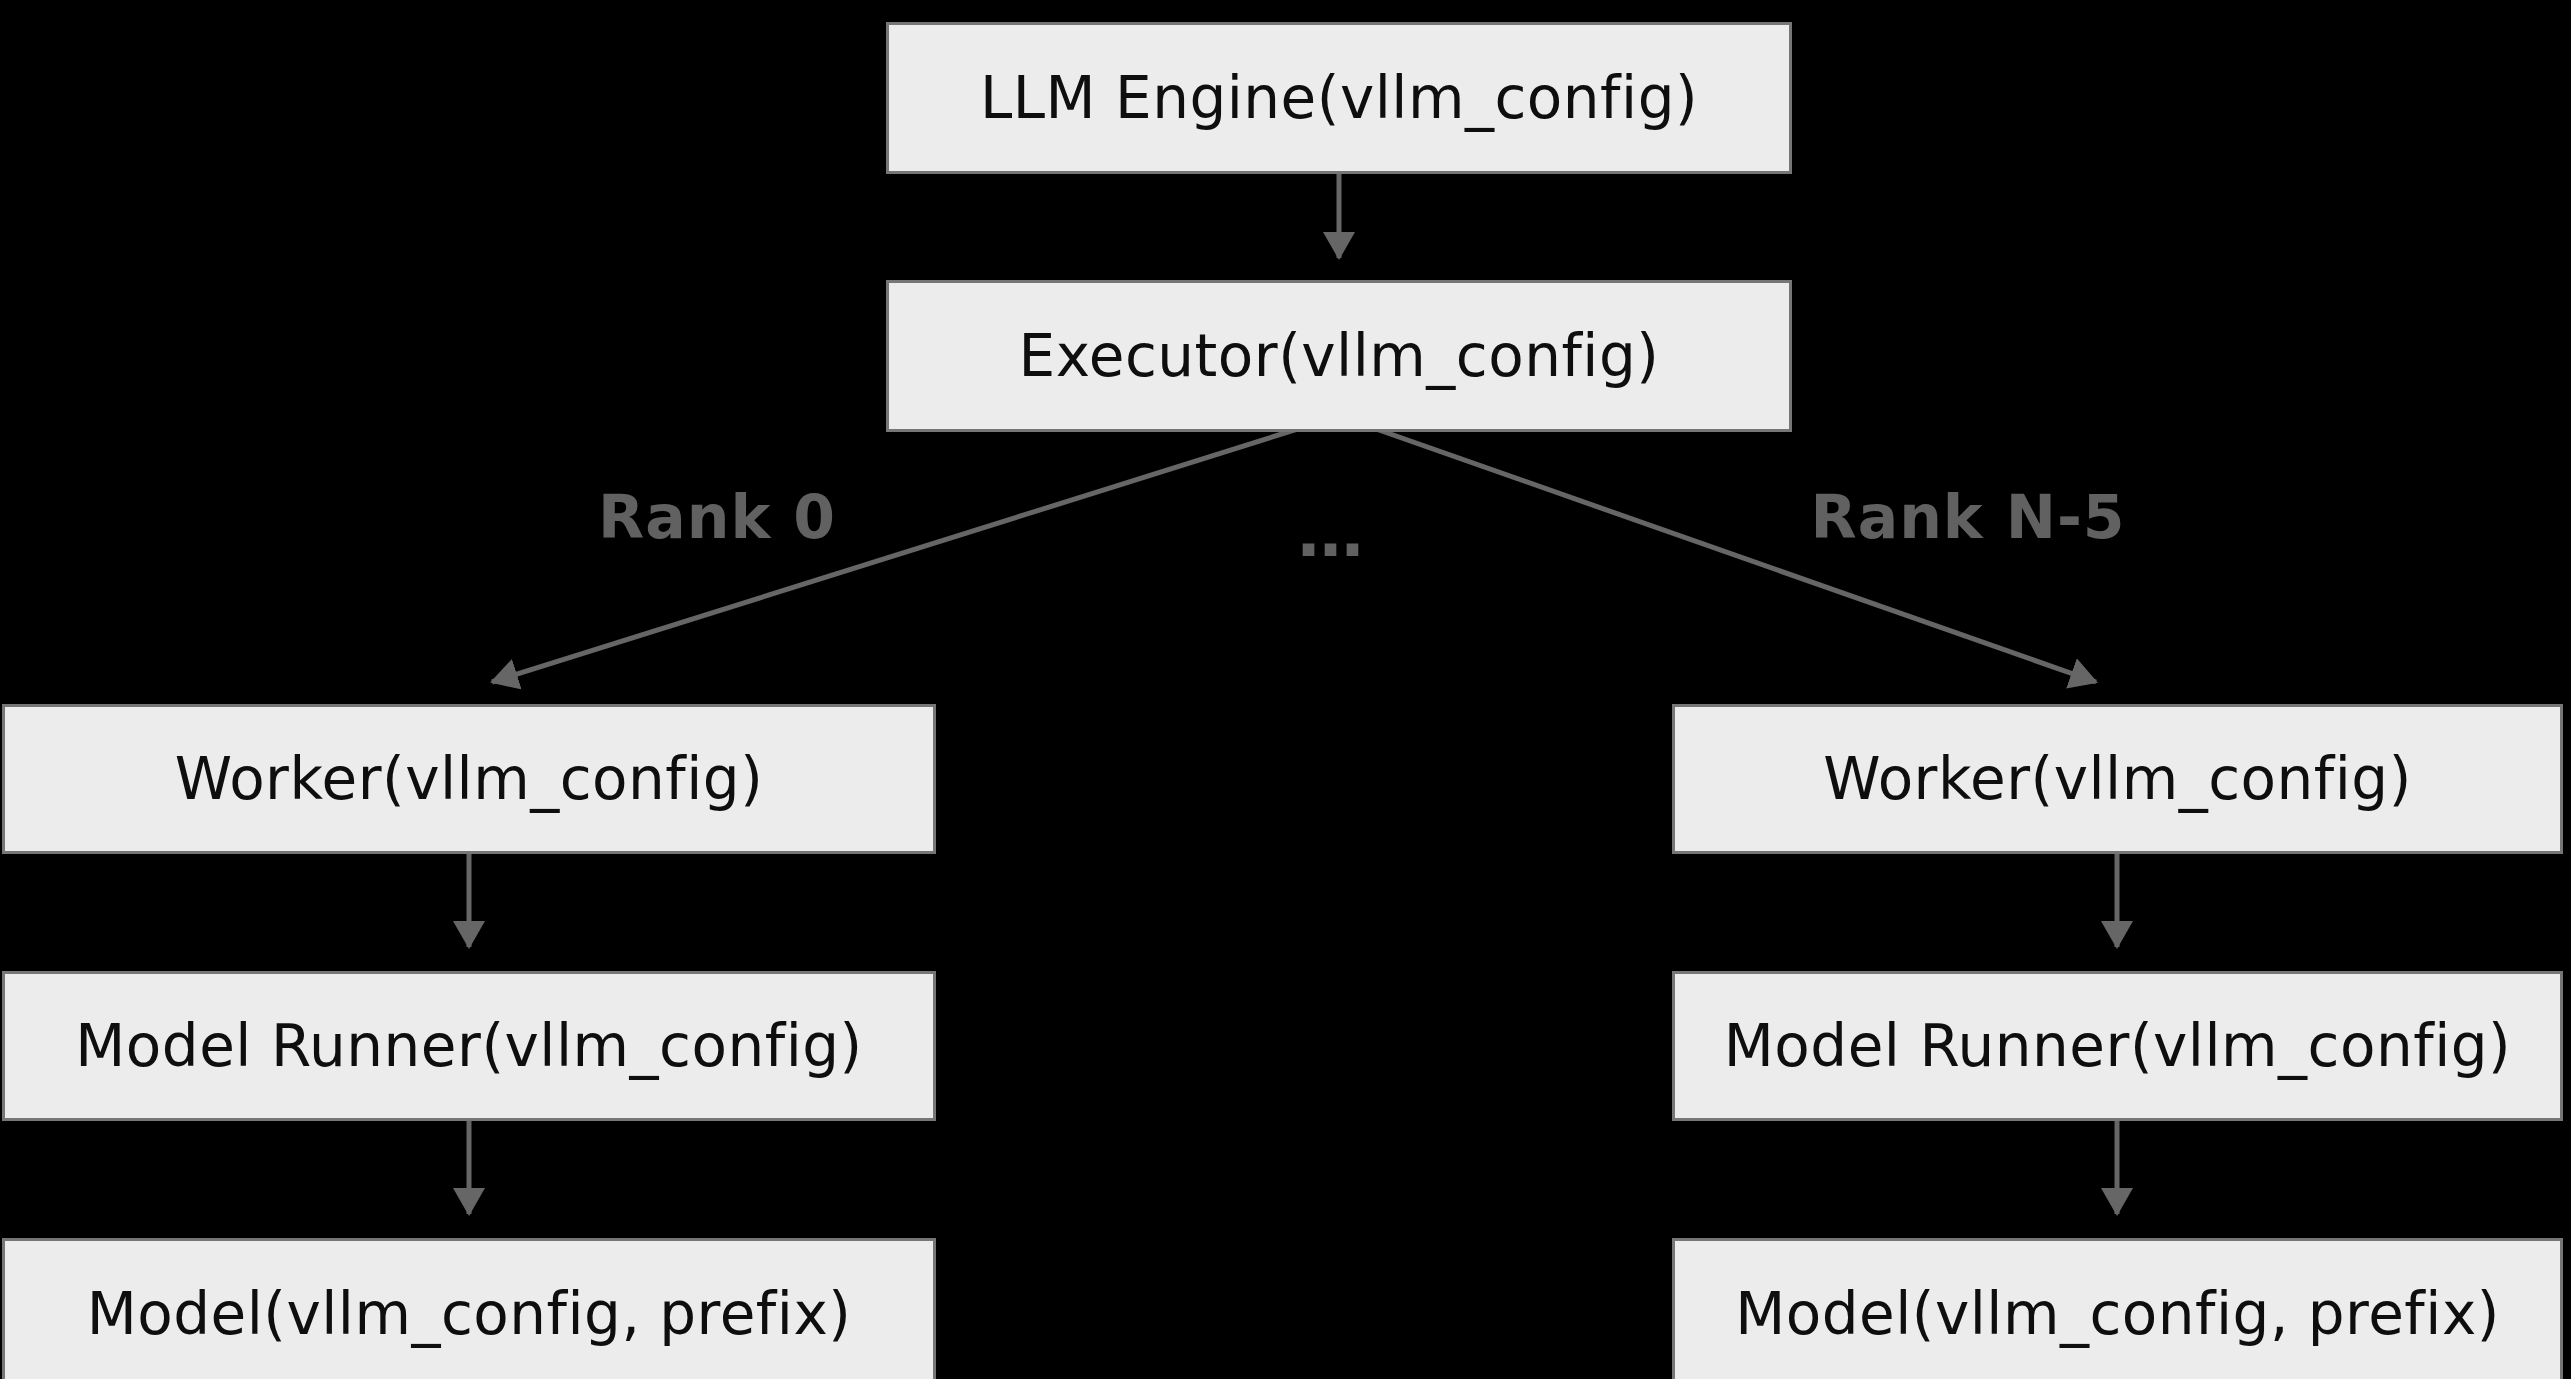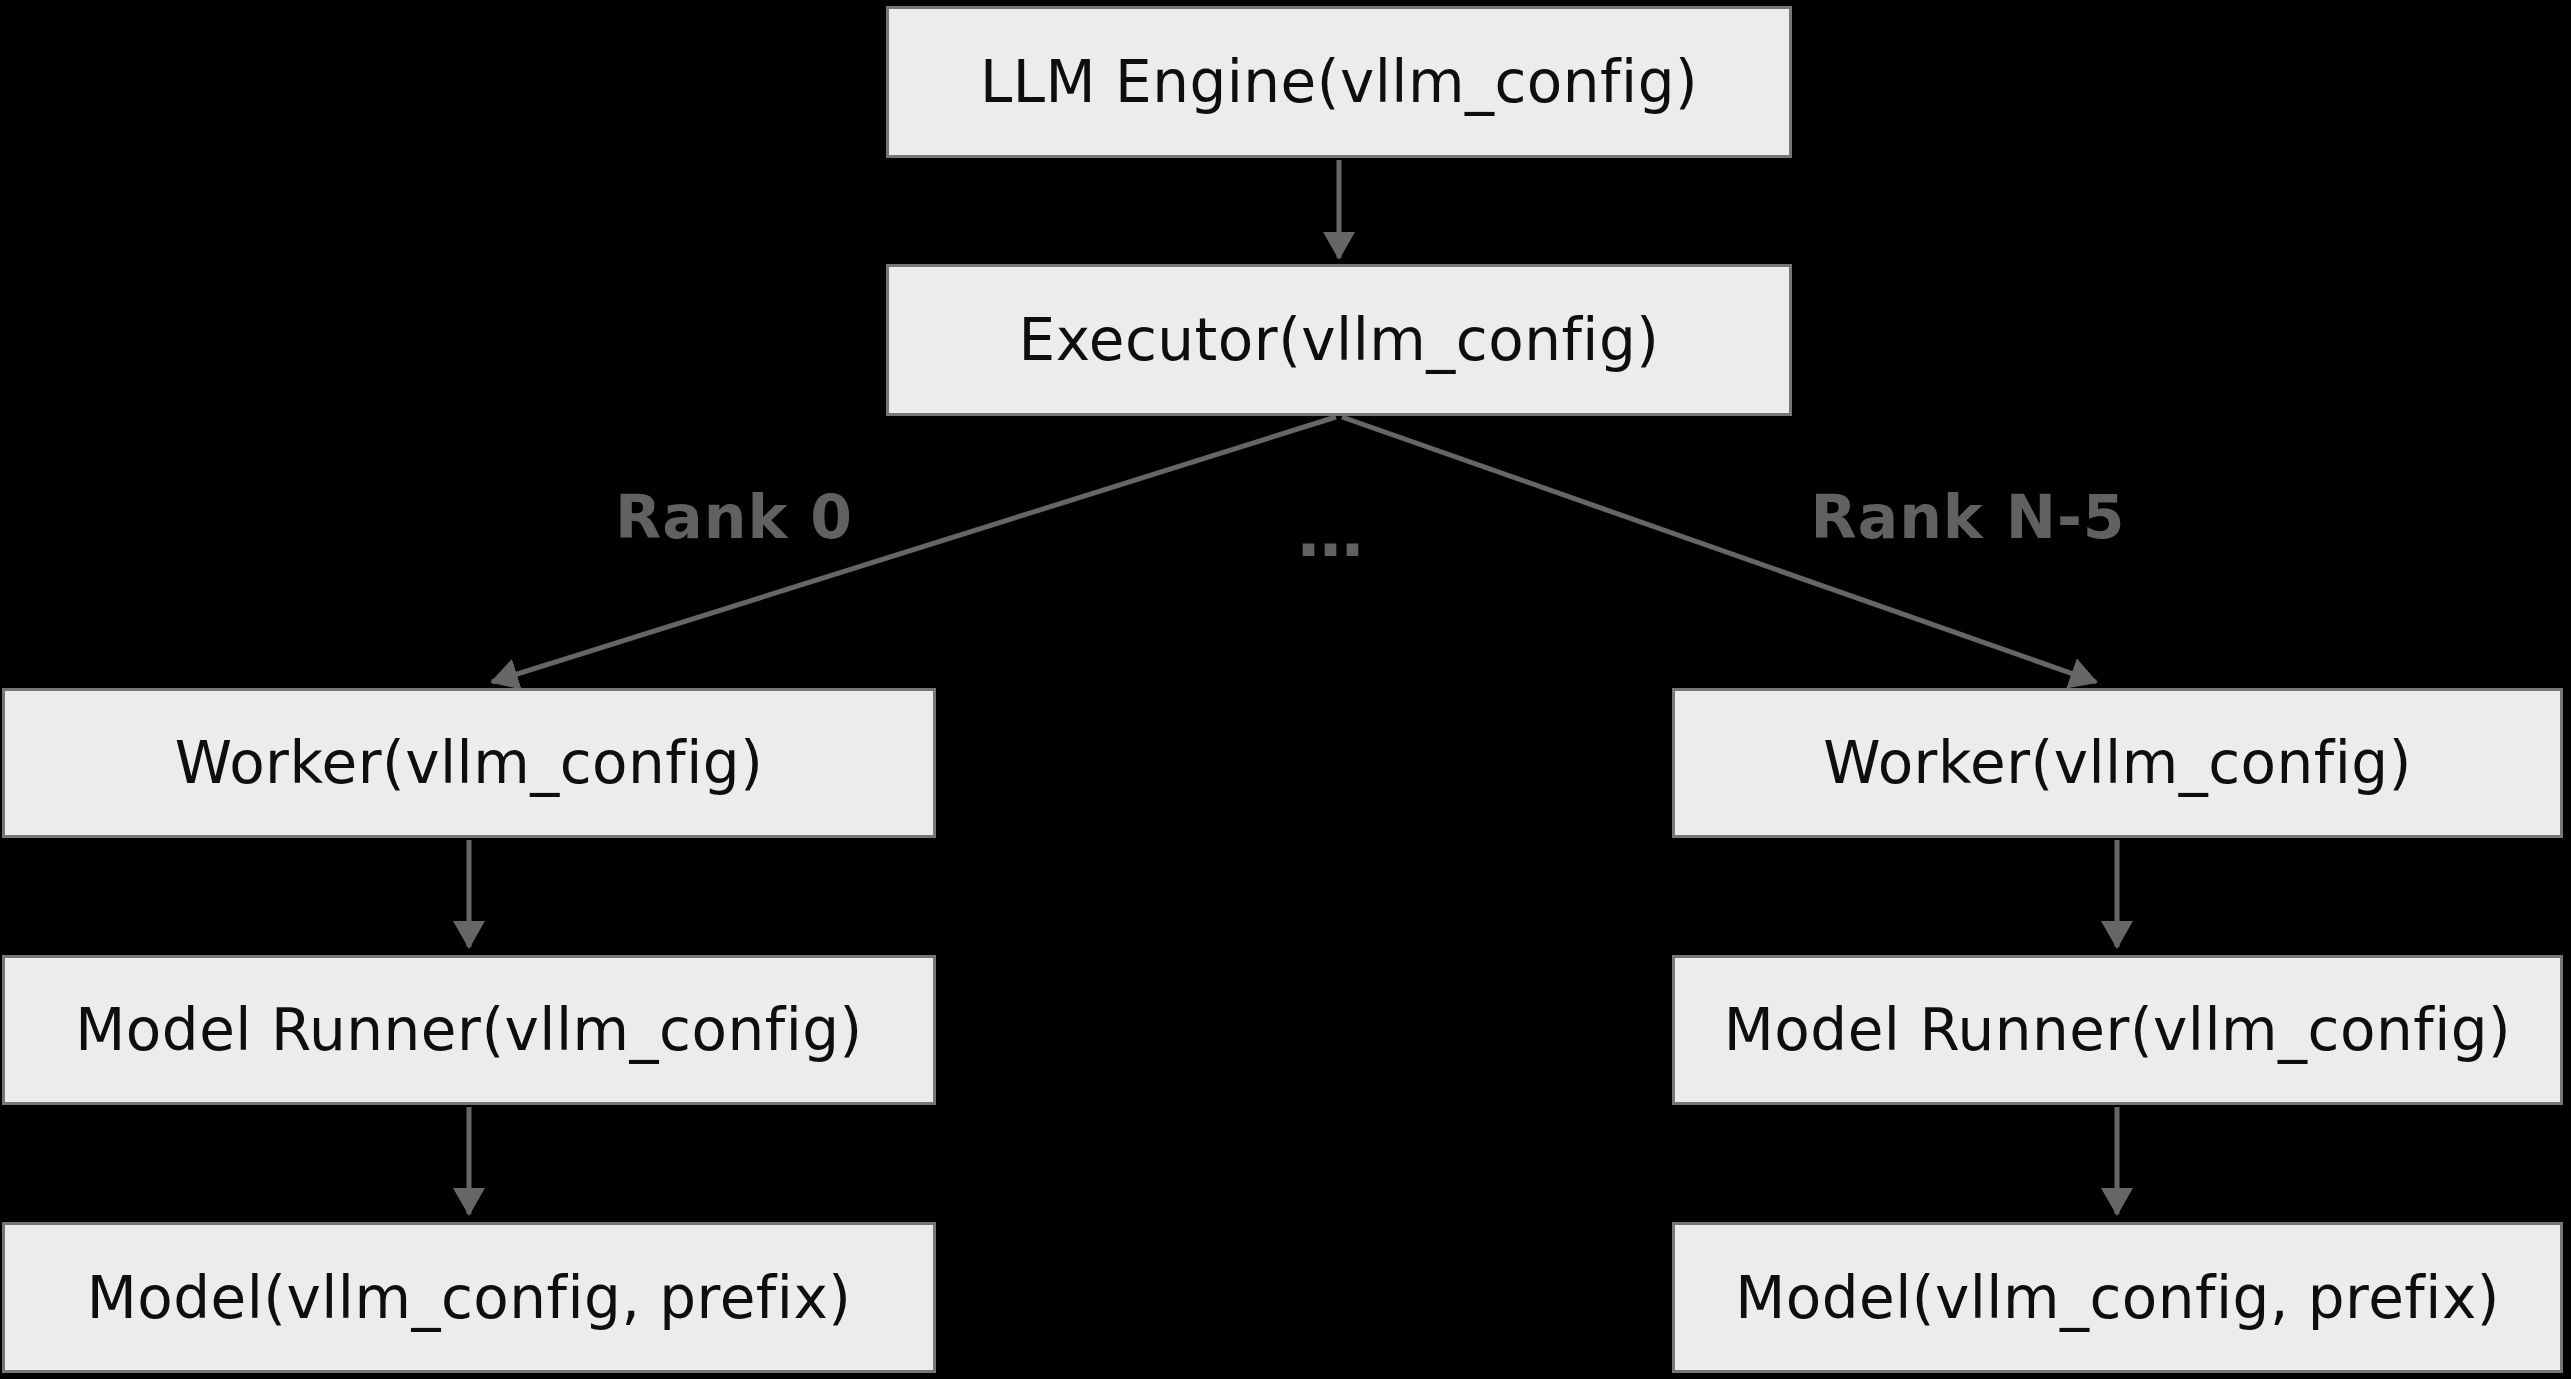--- a/index.html
+++ b/index.html
@@ -35,40 +35,41 @@
     background: var(--node_fill, #ececec);
     border: 3px solid var(--node_border, #767676);
     color: var(--node_text, #0e0e0e);
     display: flex;
     align-items: center;
     justify-content: center;
     font-size: 58px;
     font-weight: 400;
     letter-spacing: 0.5px;
     white-space: nowrap;
+    margin-top: 16px;
   }
   .node-llm-engine     { left: 886px;  top: 6px;    width: 906px; height: 152px; }
   .node-executor       { left: 886px;  top: 264px;  width: 906px; height: 152px; }
   .node-worker-left    { left: 2px;    top: 688px;  width: 934px; height: 150px; }
   .node-runner-left    { left: 2px;    top: 955px;  width: 934px; height: 150px; }
   .node-model-left     { left: 2px;    top: 1222px; width: 934px; height: 151px; }
   .node-worker-right   { left: 1672px; top: 688px;  width: 891px; height: 150px; }
   .node-runner-right   { left: 1672px; top: 955px;  width: 891px; height: 150px; }
   .node-model-right    { left: 1672px; top: 1222px; width: 891px; height: 151px; }
 
   .edge-label {
     position: absolute;
     transform: translate(-50%, -50%);
     color: var(--edge_label, #616161);
     font-size: 60px;
     font-weight: 700;
     letter-spacing: 1px;
     white-space: nowrap;
   }
-  .edge-label-rank0    { left: 717px;  top: 517px; margin-left: 17px; }
+  .edge-label-rank0    { left: 717px;  top: 517px; }
   .edge-label-ellipsis { left: 1331px; top: 533px; font-size: 66px; }
   .edge-label-rankn    { left: 1968px; top: 517px; }
 </style>
 </head>
 <body>
 
 <div class="canvas">
 
   <svg class="edges-layer" viewBox="0 0 2571 1379" xmlns="http://www.w3.org/2000/svg">
     <defs>

